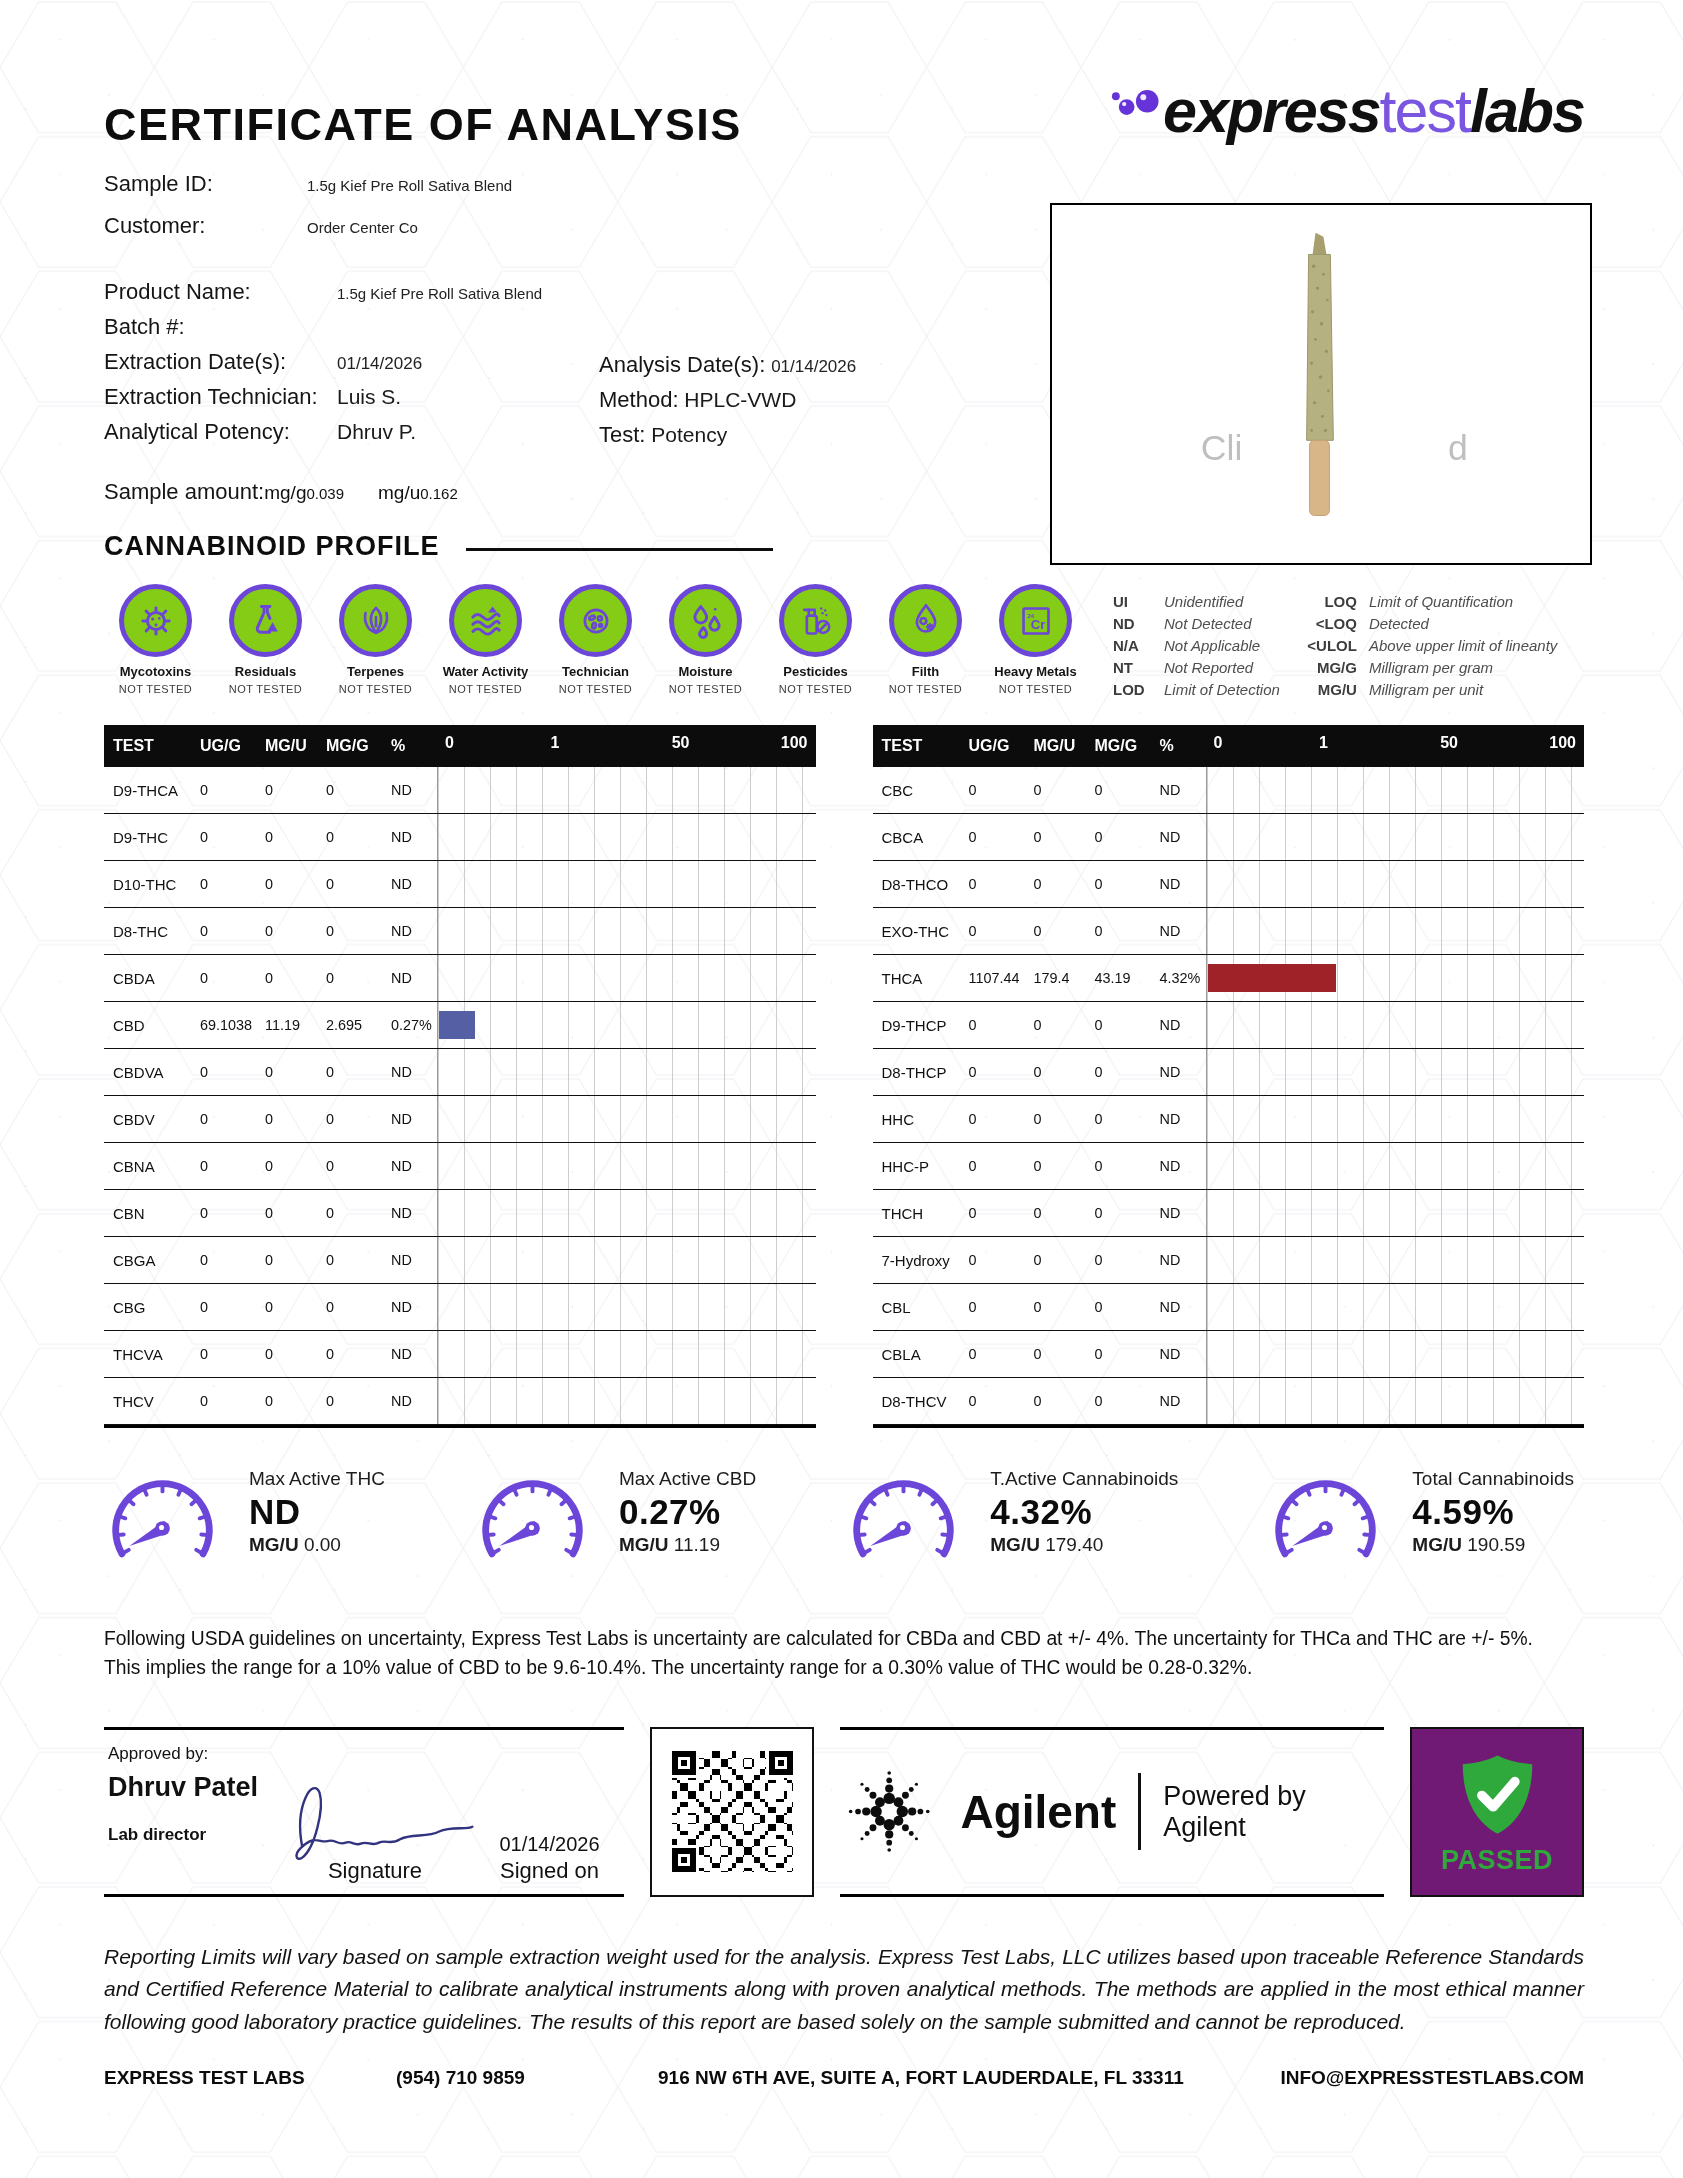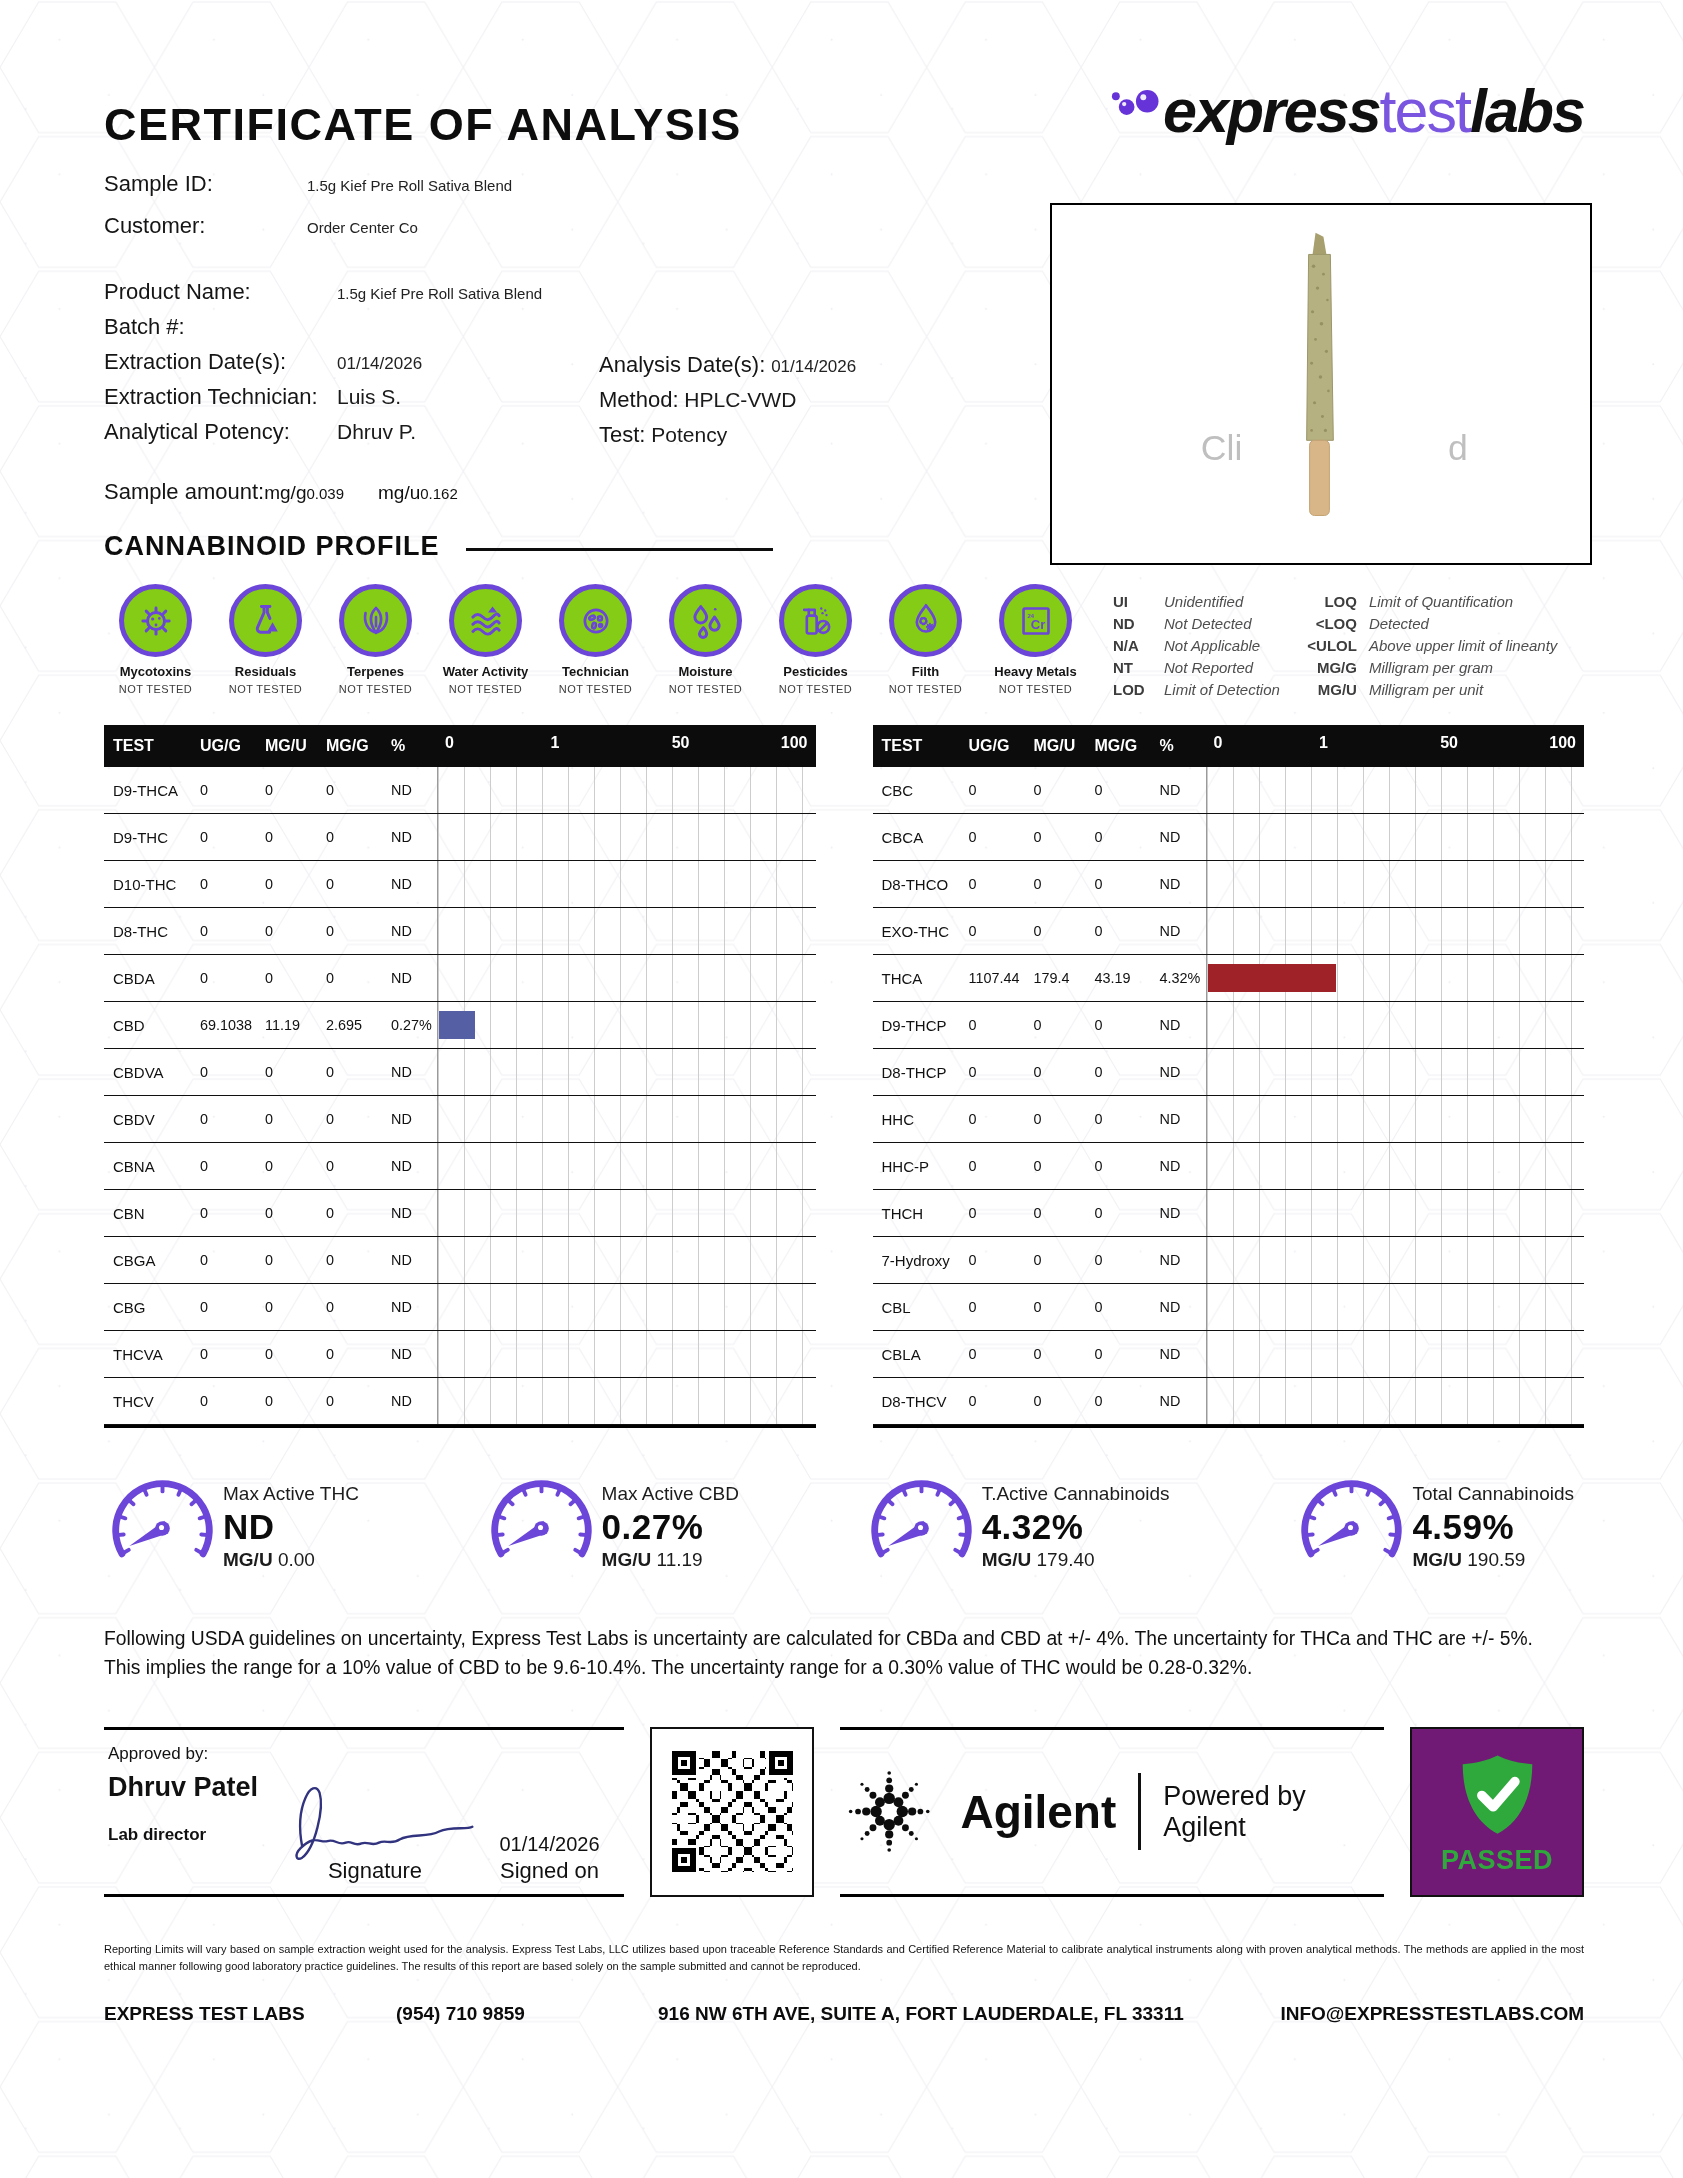--- a/index.html
+++ b/index.html
@@ -70,21 +70,21 @@
   .sc0{left:8px;} .sc1{left:30%;} .sc50{left:62%;} .sc100{right:8px;}
   .t-row{display:flex;align-items:center;height:46px;border-bottom:1.6px solid #101010;
          font-size:14.4px;}
   .t-row .test{font-size:15px;}
   .chart{flex:1;position:relative;height:100%;border-left:1px solid #9a9a9a;
          background:repeating-linear-gradient(to right,#cdcdcd 0 1px,transparent 1px 26px);}
   .bar{position:absolute;left:1px;top:9px;bottom:9px;width:0;}
 
   
   .gauges{display:flex;margin-top:40px;justify-content:space-between;padding-right:10px;}
-  .gauge{display:flex;gap:2px;align-items:center;}
+  .gauge{display:flex;gap:28px;}
   .g-text{display:flex;flex-direction:column;gap:2px;}
   .g-label{font-size:19px;color:#1c1c1c;}
   .g-value{font-size:35px;font-weight:900;color:#0c0c0c;letter-spacing:0.5px;}
   .g-unit{font-size:19px;color:#1c1c1c;}
   .g-unit b{font-weight:900;}
 
   
   .uncertainty{font-size:19.3px;line-height:1.5;margin:40px 0 0 0;max-width:1460px;color:#101010;}
 
   
@@ -112,22 +112,22 @@
   .f-tl{left:0;top:0;} .f-tr{right:0;top:0;} .f-bl{left:0;bottom:0;}
   .agilent{flex:1;border-top:3.5px solid #000;border-bottom:3.5px solid #000;
            display:flex;align-items:center;justify-content:center;gap:22px;}
   .ag-name{font-size:46px;font-weight:900;color:#0d0d0d;}
   .ag-div{width:3px;height:77px;background:#111;}
   .ag-powered{font-size:27px;color:#101010;}
   .passed-box{width:174px;border:2.5px solid #111;box-sizing:border-box;display:flex;
               flex-direction:column;align-items:center;justify-content:center;background:#701a75;}
   .passed-label{font-size:27px;font-weight:900;color:#2fa83c;letter-spacing:0.5px;margin-top:2px;}
 
-  .reporting{font-size:11px;line-height:1.55;margin:44px 0 0 0;text-align:justify;
-             max-width:1480px;color:#131313;}
+  .reporting{font-size:21px;line-height:1.55;margin:44px 0 0 0;text-align:justify;
+             max-width:1480px;color:#131313;font-style:italic;}
   .footer{display:flex;margin-top:28px;font-weight:bold;font-size:19px;color:#0c0c0c;}
   .footer .f-company{width:292px;}
   .footer .f-phone{width:262px;}
   .footer .f-address{flex:1;}
   .footer .f-email{text-align:right;}
 
   svg text{font-family:"Liberation Sans", sans-serif;}
 </style>
 </head>
 <body>

